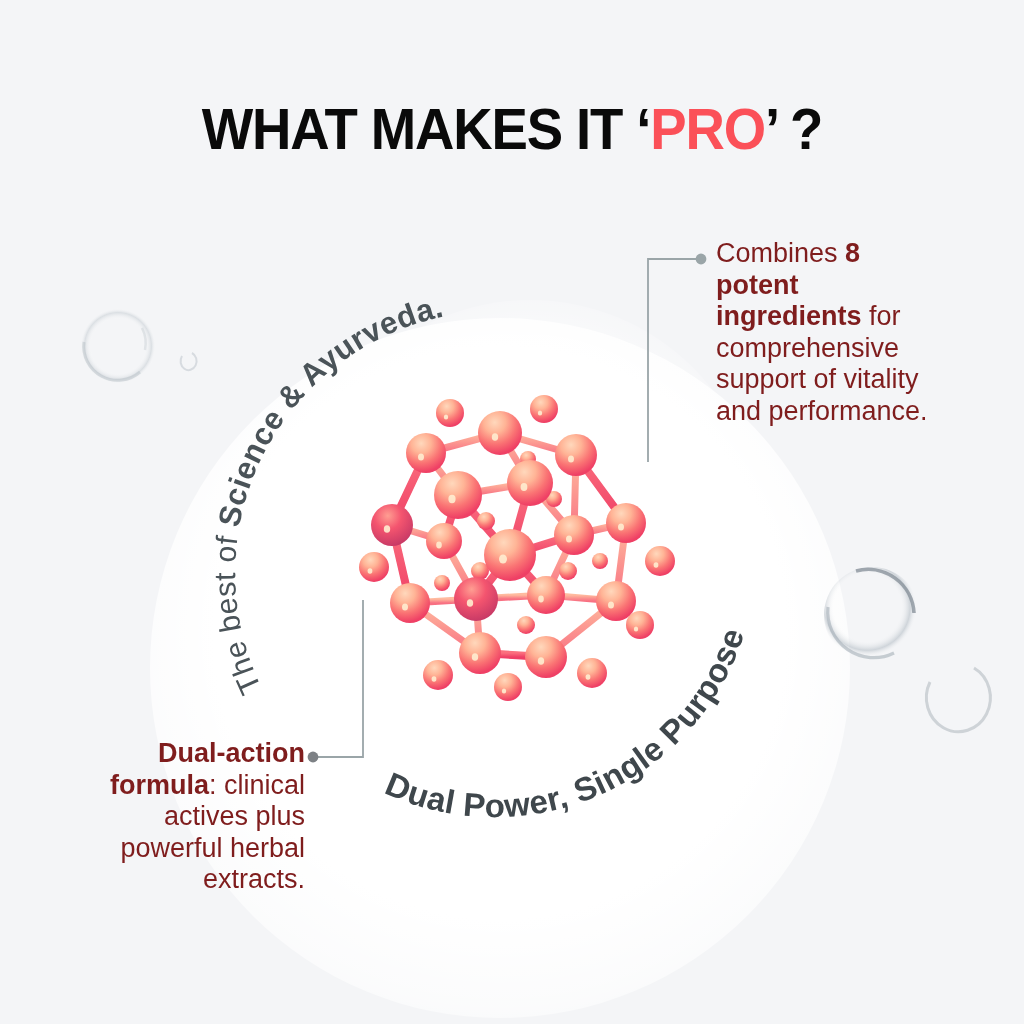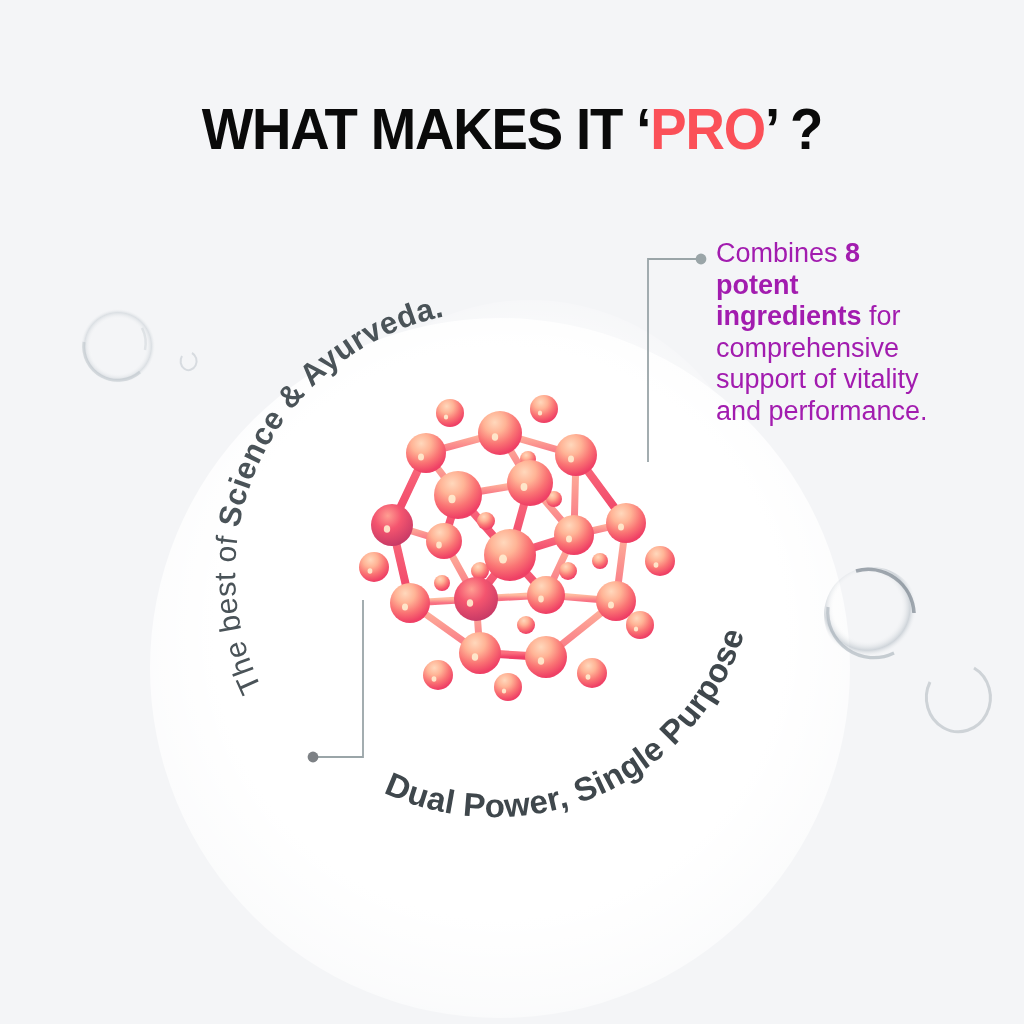--- a/index.html
+++ b/index.html
@@ -28,21 +28,21 @@
     font-size:58px;font-weight:800;letter-spacing:-1.2px;
     color:#0a0a0a;line-height:1;
     font-family:"Liberation Sans", sans-serif;
     transform:scaleX(0.94);transform-origin:50% 50%;
     white-space:nowrap;
   }
   #headline .pro{color:#fb5058;}
   #headline .q{color:#0a0a0a;}
 
   
-  .callout{position:absolute;font-size:27px;line-height:31.5px;color:#a21caf;}
+  .callout{position:absolute;font-size:27px;line-height:31.5px;color:#7f1d1d;}
   #callout-right{left:716px;top:238px;width:230px;text-align:left;}
   #callout-left{left:55px;top:738px;width:250px;text-align:right;}
   .callout b{font-weight:700;}
 
   
   #leaders{position:absolute;left:0;top:0;width:1024px;height:1024px;pointer-events:none;}
 
   
   #arcs{position:absolute;left:0;top:0;width:1024px;height:1024px;pointer-events:none;}
   .arc-text{font-family:"Liberation Sans", sans-serif;fill:#4a5358;}
@@ -247,14 +247,15 @@
     </g>
     <circle cx="701" cy="259" r="5.4" fill="#9aa5a8"></circle>
     <circle cx="313" cy="757" r="5.4" fill="#7d8185"></circle>
   </svg>
 
   <div id="headline">
     <span>WHAT MAKES IT </span><span class="q">‘</span><span class="pro">PRO</span><span class="q">’</span><span> ?</span>
   </div>
 
   <div class="callout" id="callout-right"><span>Combines </span><b>8 potent ingredients</b><span> for comprehensive support of vitality and performance.</span></div>
+  <div class="callout" id="callout-left"><b>Dual-action formula</b><span>: clinical actives plus powerful herbal extracts.</span></div>
 
 </div>
 
 </body></html>

